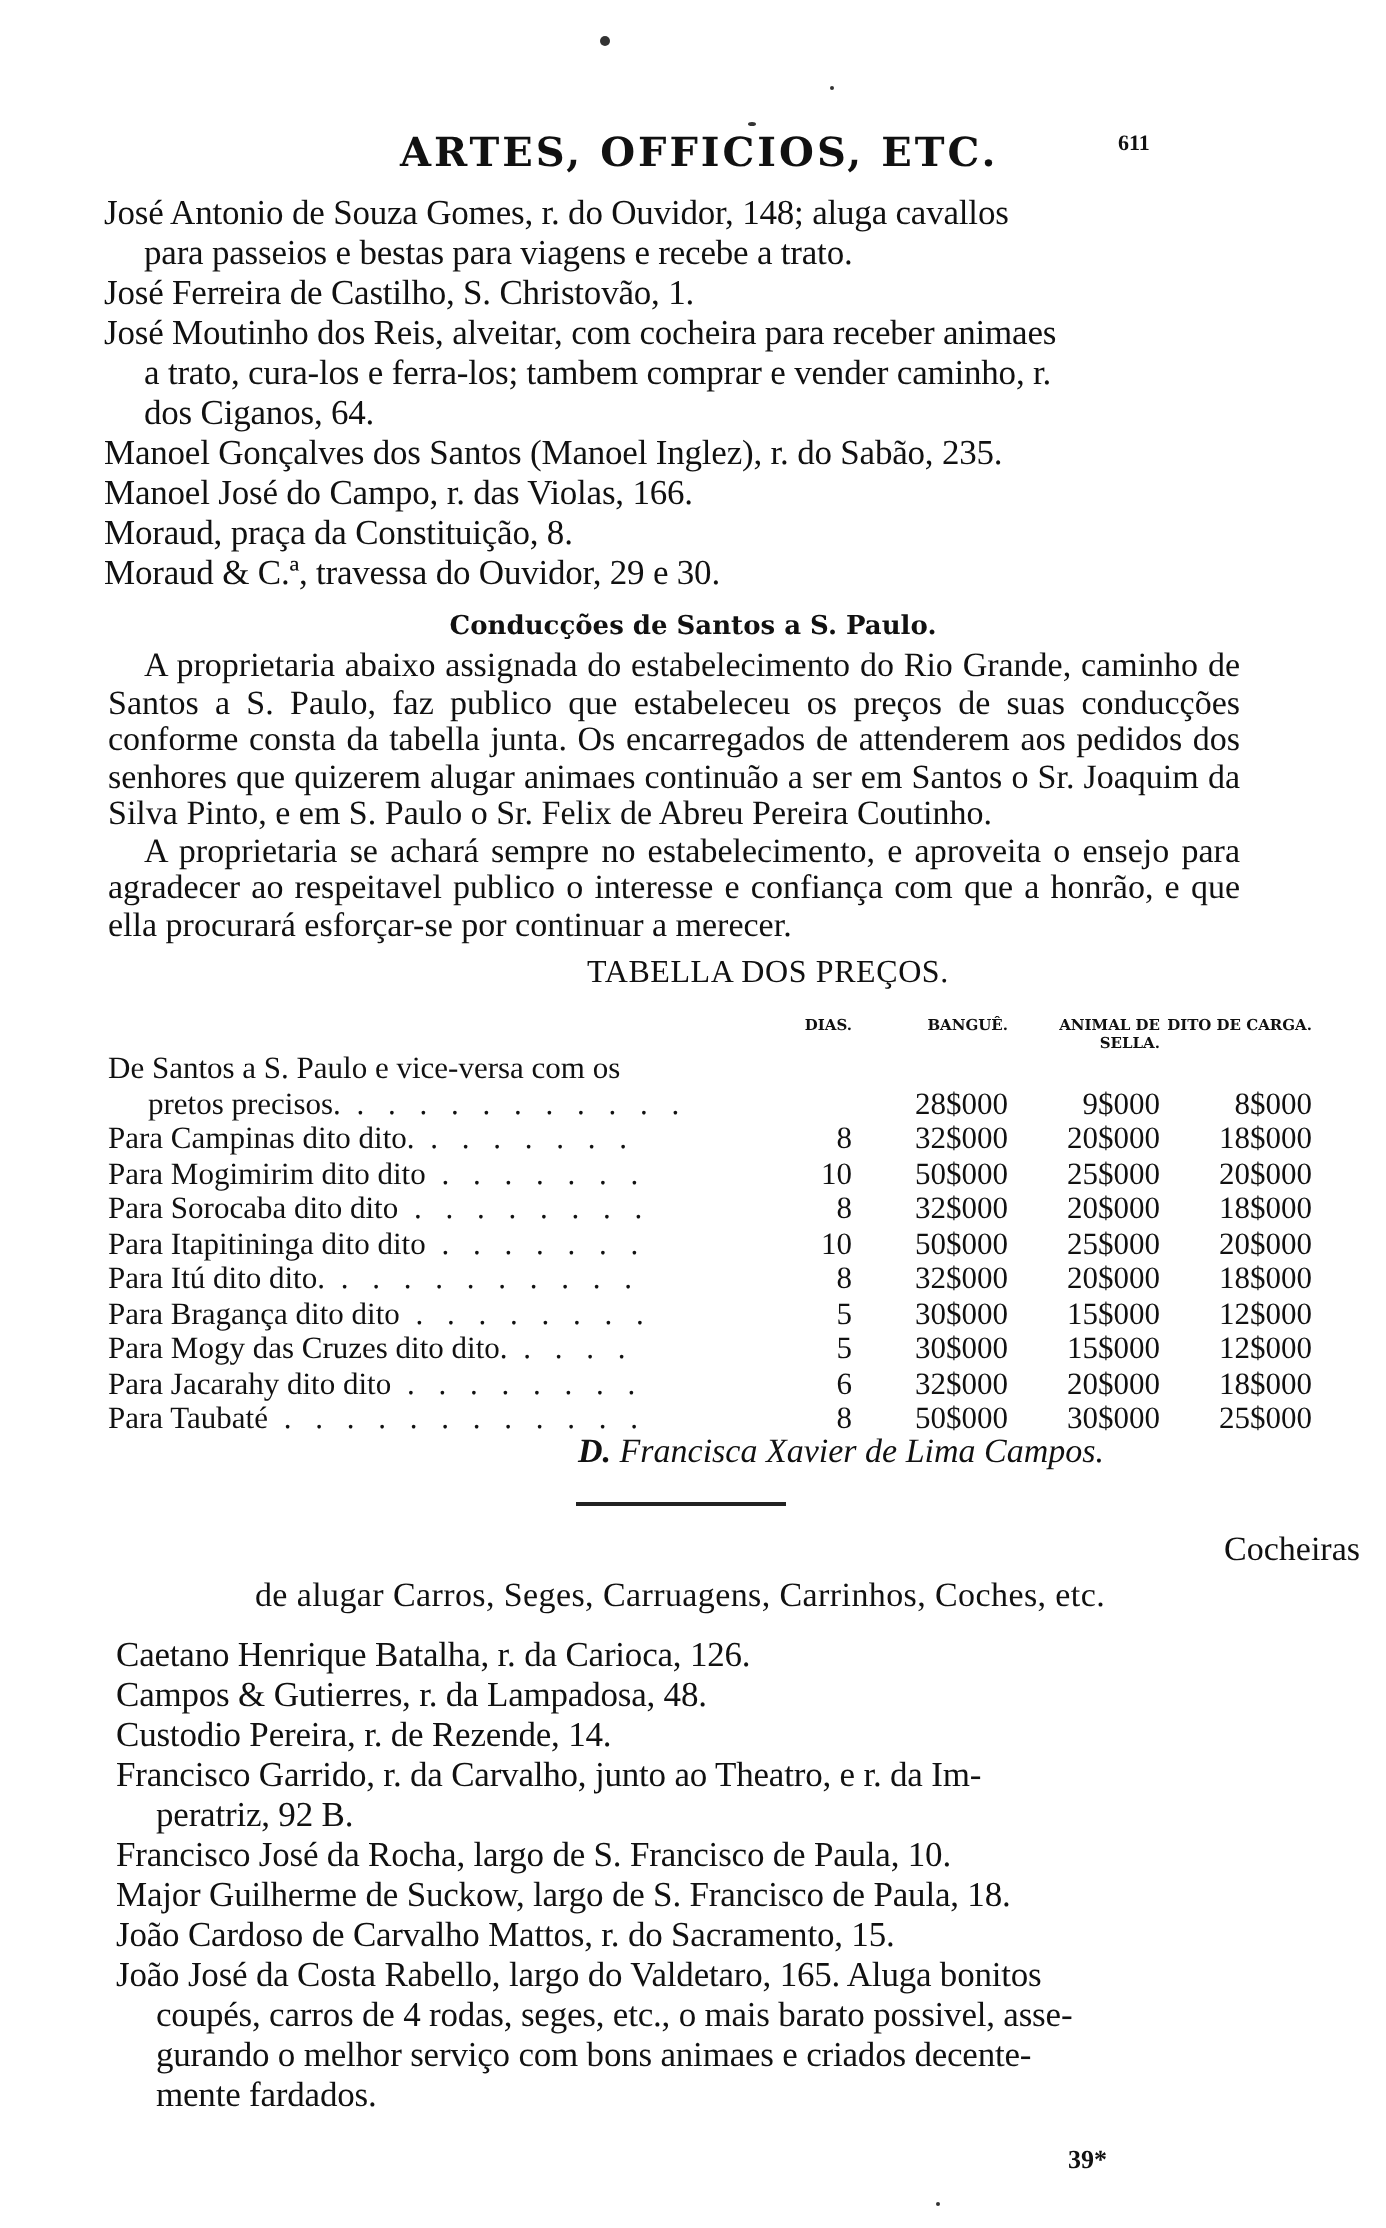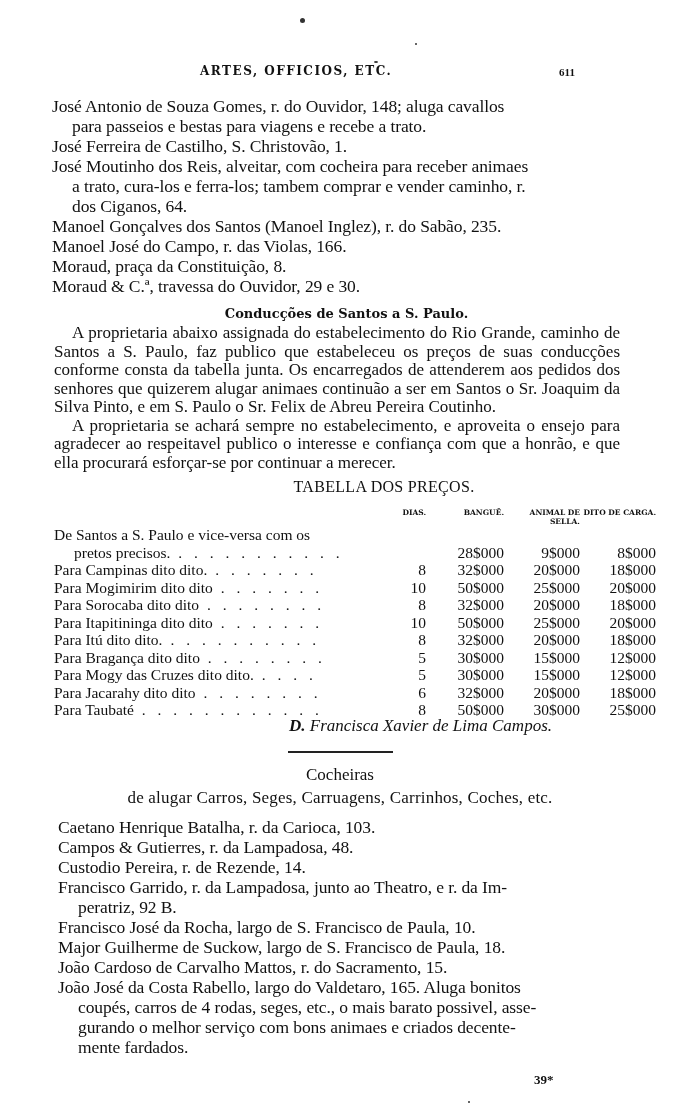--- a/index.html
+++ b/index.html
@@ -5,21 +5,21 @@
   html, body { margin: 0; padding: 0; background: #ffffff; }
   body {
     width: 693px; height: 1114px; position: relative; overflow: hidden;
     font-family: "Liberation Serif", "DejaVu Serif", serif;
     color: #111;
   }
   .page { position: absolute; left: 0; top: 0; width: 693px; height: 1114px; }
   .abs { position: absolute; white-space: nowrap; }
   .header-title {
     left: 200px; top: 64px; font-family: "DejaVu Serif", serif; font-weight: bold;
-    font-size: 12px; letter-spacing: 1.5px;
+    font-size: 20px; letter-spacing: 1.5px;
   }
   .page-num { left: 559px; top: 66px; font-size: 11px; font-weight: bold; }
   .entry { font-size: 17.5px; line-height: 20px; letter-spacing: -0.1px; }
   .entry .cont { padding-left: 20px; display: block; }
   .list { position: absolute; left: 52px; width: 570px; }
   .list .entry { display: block; }
   .section-title {
     position: absolute; left: 0; width: 693px; text-align: center;
     font-family: "DejaVu Serif", serif; font-weight: bold; font-size: 13px;
   }
@@ -190,29 +190,29 @@
     </tbody>
   </table>
 
   <div class="signature">
     <b>D.</b>
     <span>Francisca Xavier de Lima Campos.</span>
   </div>
 
   <div class="rule"></div>
 
-  <div class="coch-title" style="top:765px;">Cocheiras</div>
+  <div class="coch-title" style="top:765px;text-align:right;">Cocheiras</div>
   <div class="coch-sub" style="top:788px;">de alugar Carros, Seges, Carruagens, Carrinhos, Coches, etc.</div>
 
   <div class="list" style="top:817px; left:58px;">
-    <div class="entry"><span>Caetano Henrique Batalha, r. da Carioca, 103.</span></div>
+    <div class="entry"><span>Caetano Henrique Batalha, r. da Carioca, 126.</span></div>
     <div class="entry"><span>Campos &amp; Gutierres, r. da Lampadosa, 48.</span></div>
     <div class="entry"><span>Custodio Pereira, r. de Rezende, 14.</span></div>
     <div class="entry">
-      <span>Francisco Garrido, r. da Lampadosa, junto ao Theatro, e r. da Im-</span>
+      <span>Francisco Garrido, r. da Carvalho, junto ao Theatro, e r. da Im-</span>
       <span class="cont">peratriz, 92 B.</span>
     </div>
     <div class="entry"><span>Francisco José da Rocha, largo de S. Francisco de Paula, 10.</span></div>
     <div class="entry"><span>Major Guilherme de Suckow, largo de S. Francisco de Paula, 18.</span></div>
     <div class="entry"><span>João Cardoso de Carvalho Mattos, r. do Sacramento, 15.</span></div>
     <div class="entry">
       <span>João José da Costa Rabello, largo do Valdetaro, 165. Aluga bonitos</span>
       <span class="cont">coupés, carros de 4 rodas, seges, etc., o mais barato possivel, asse-</span>
       <span class="cont">gurando o melhor serviço com bons animaes e criados decente-</span>
       <span class="cont">mente fardados.</span>

